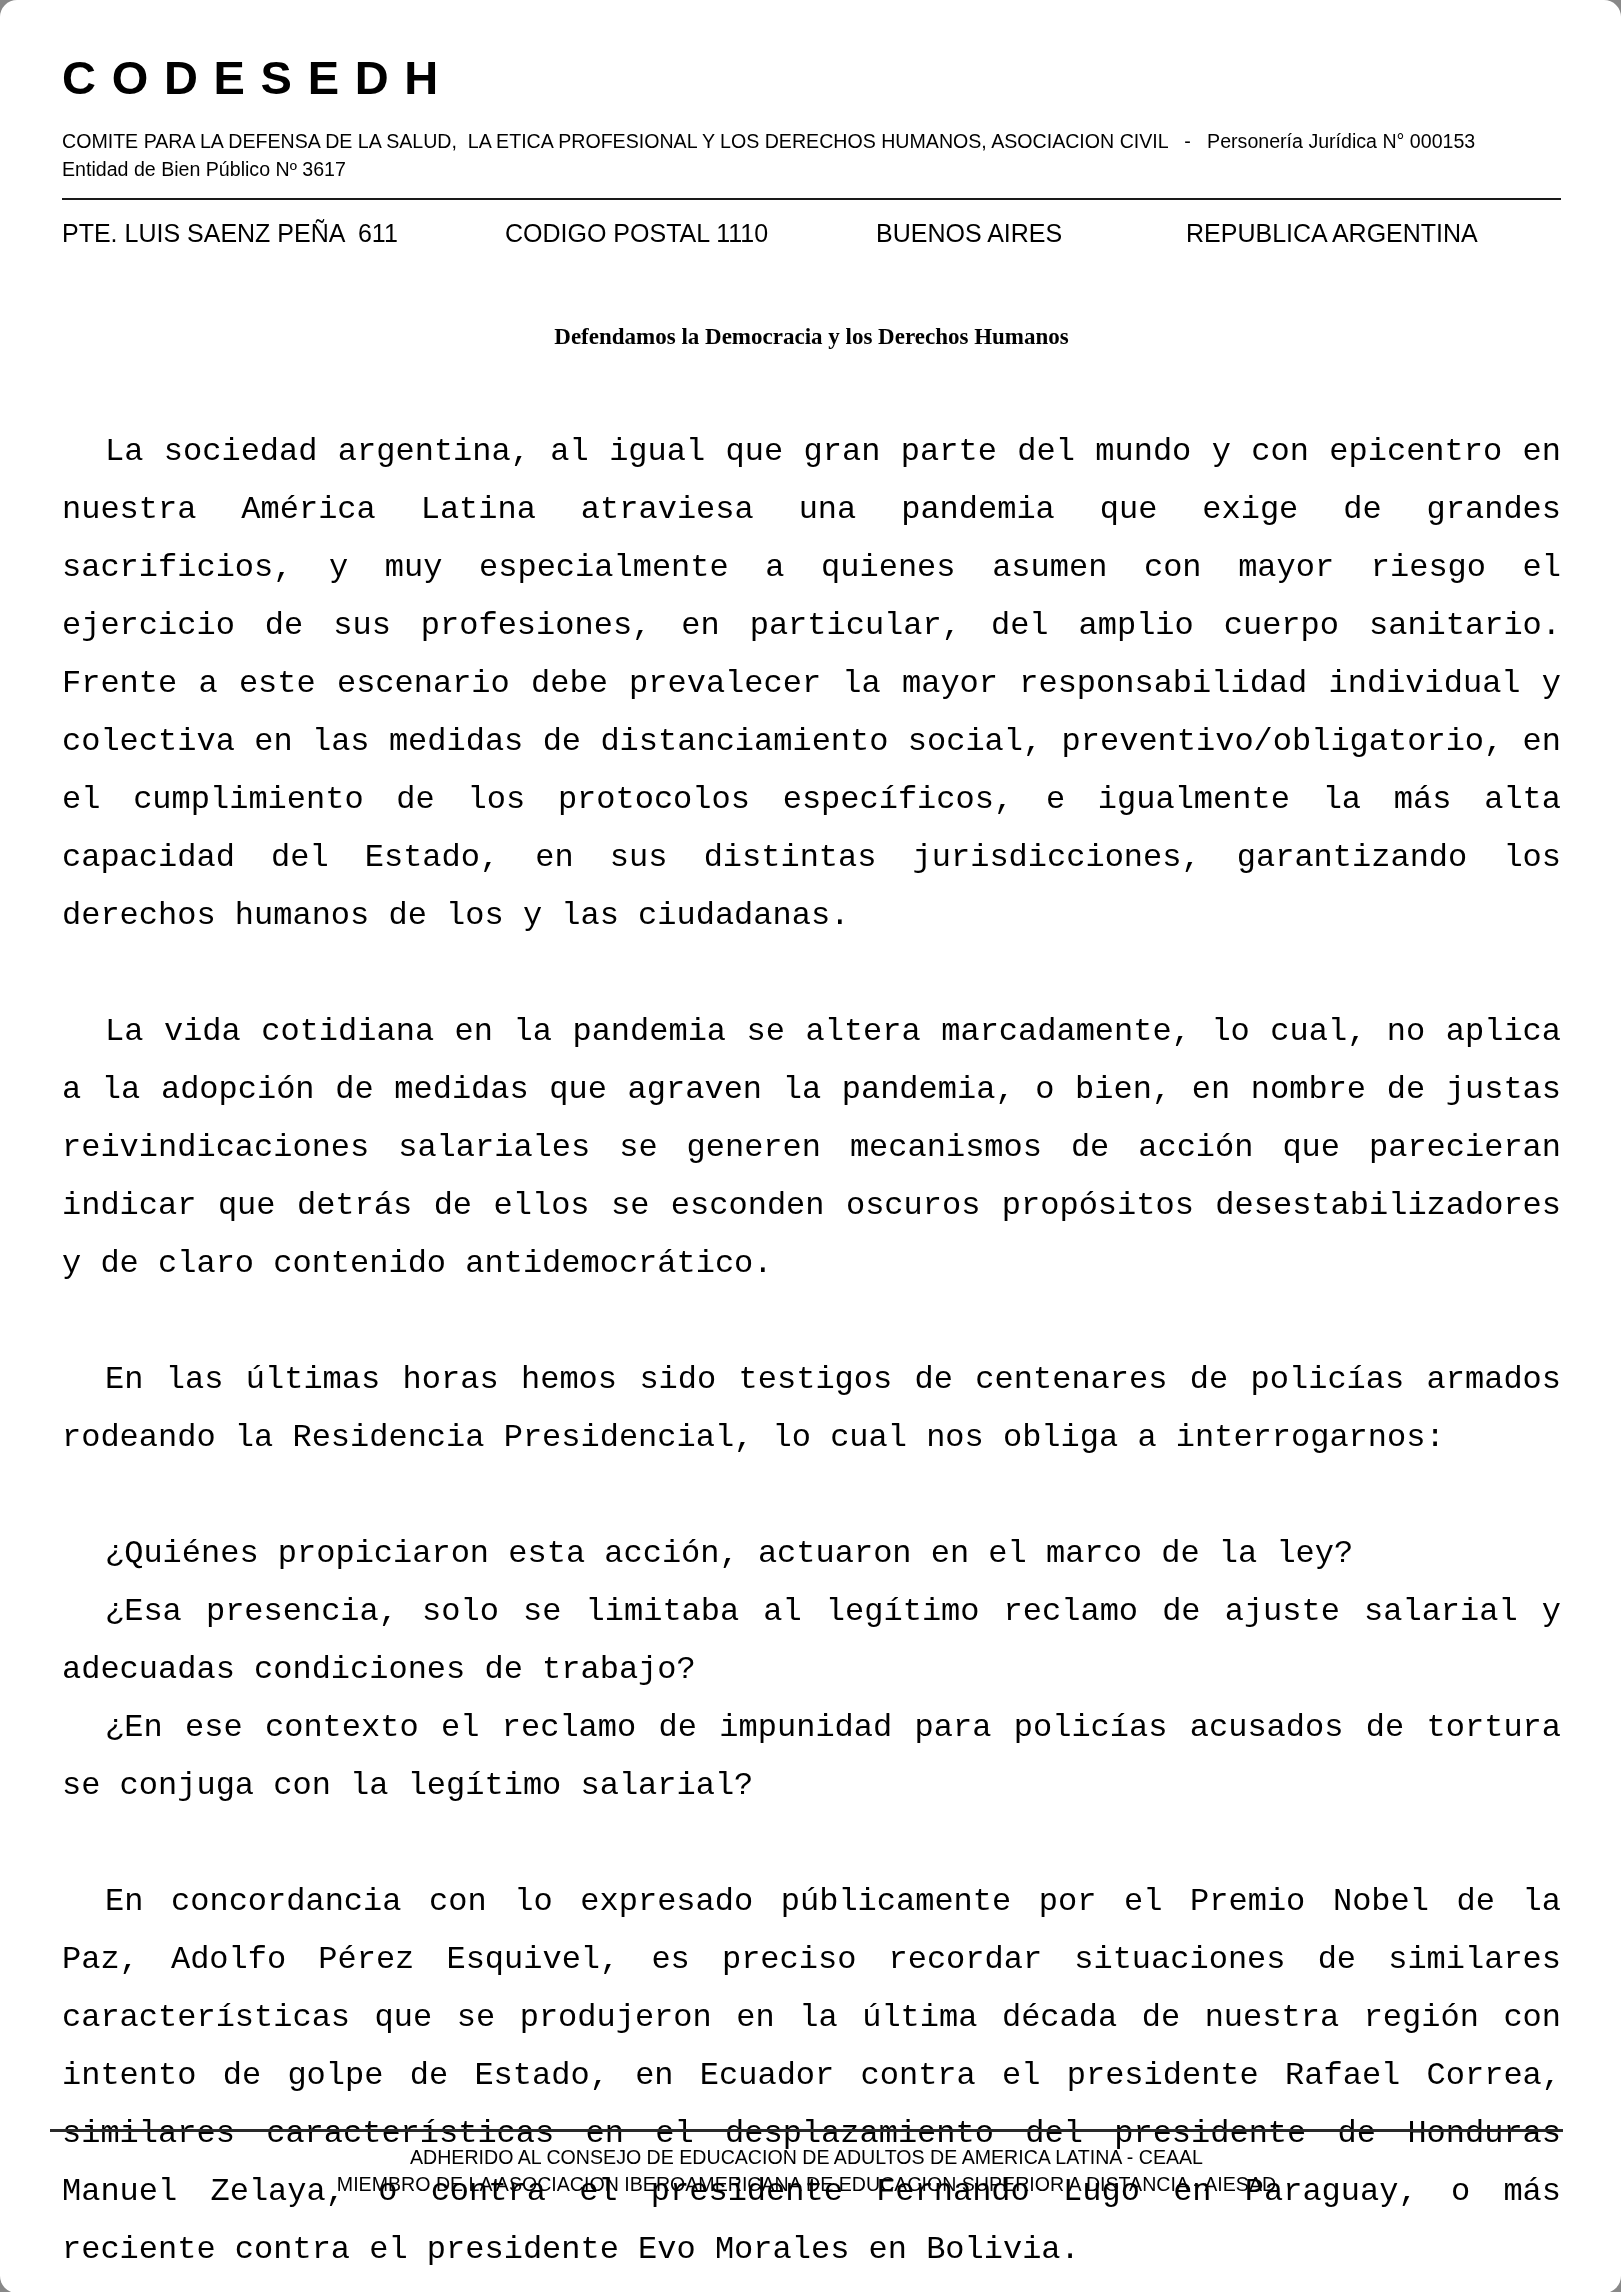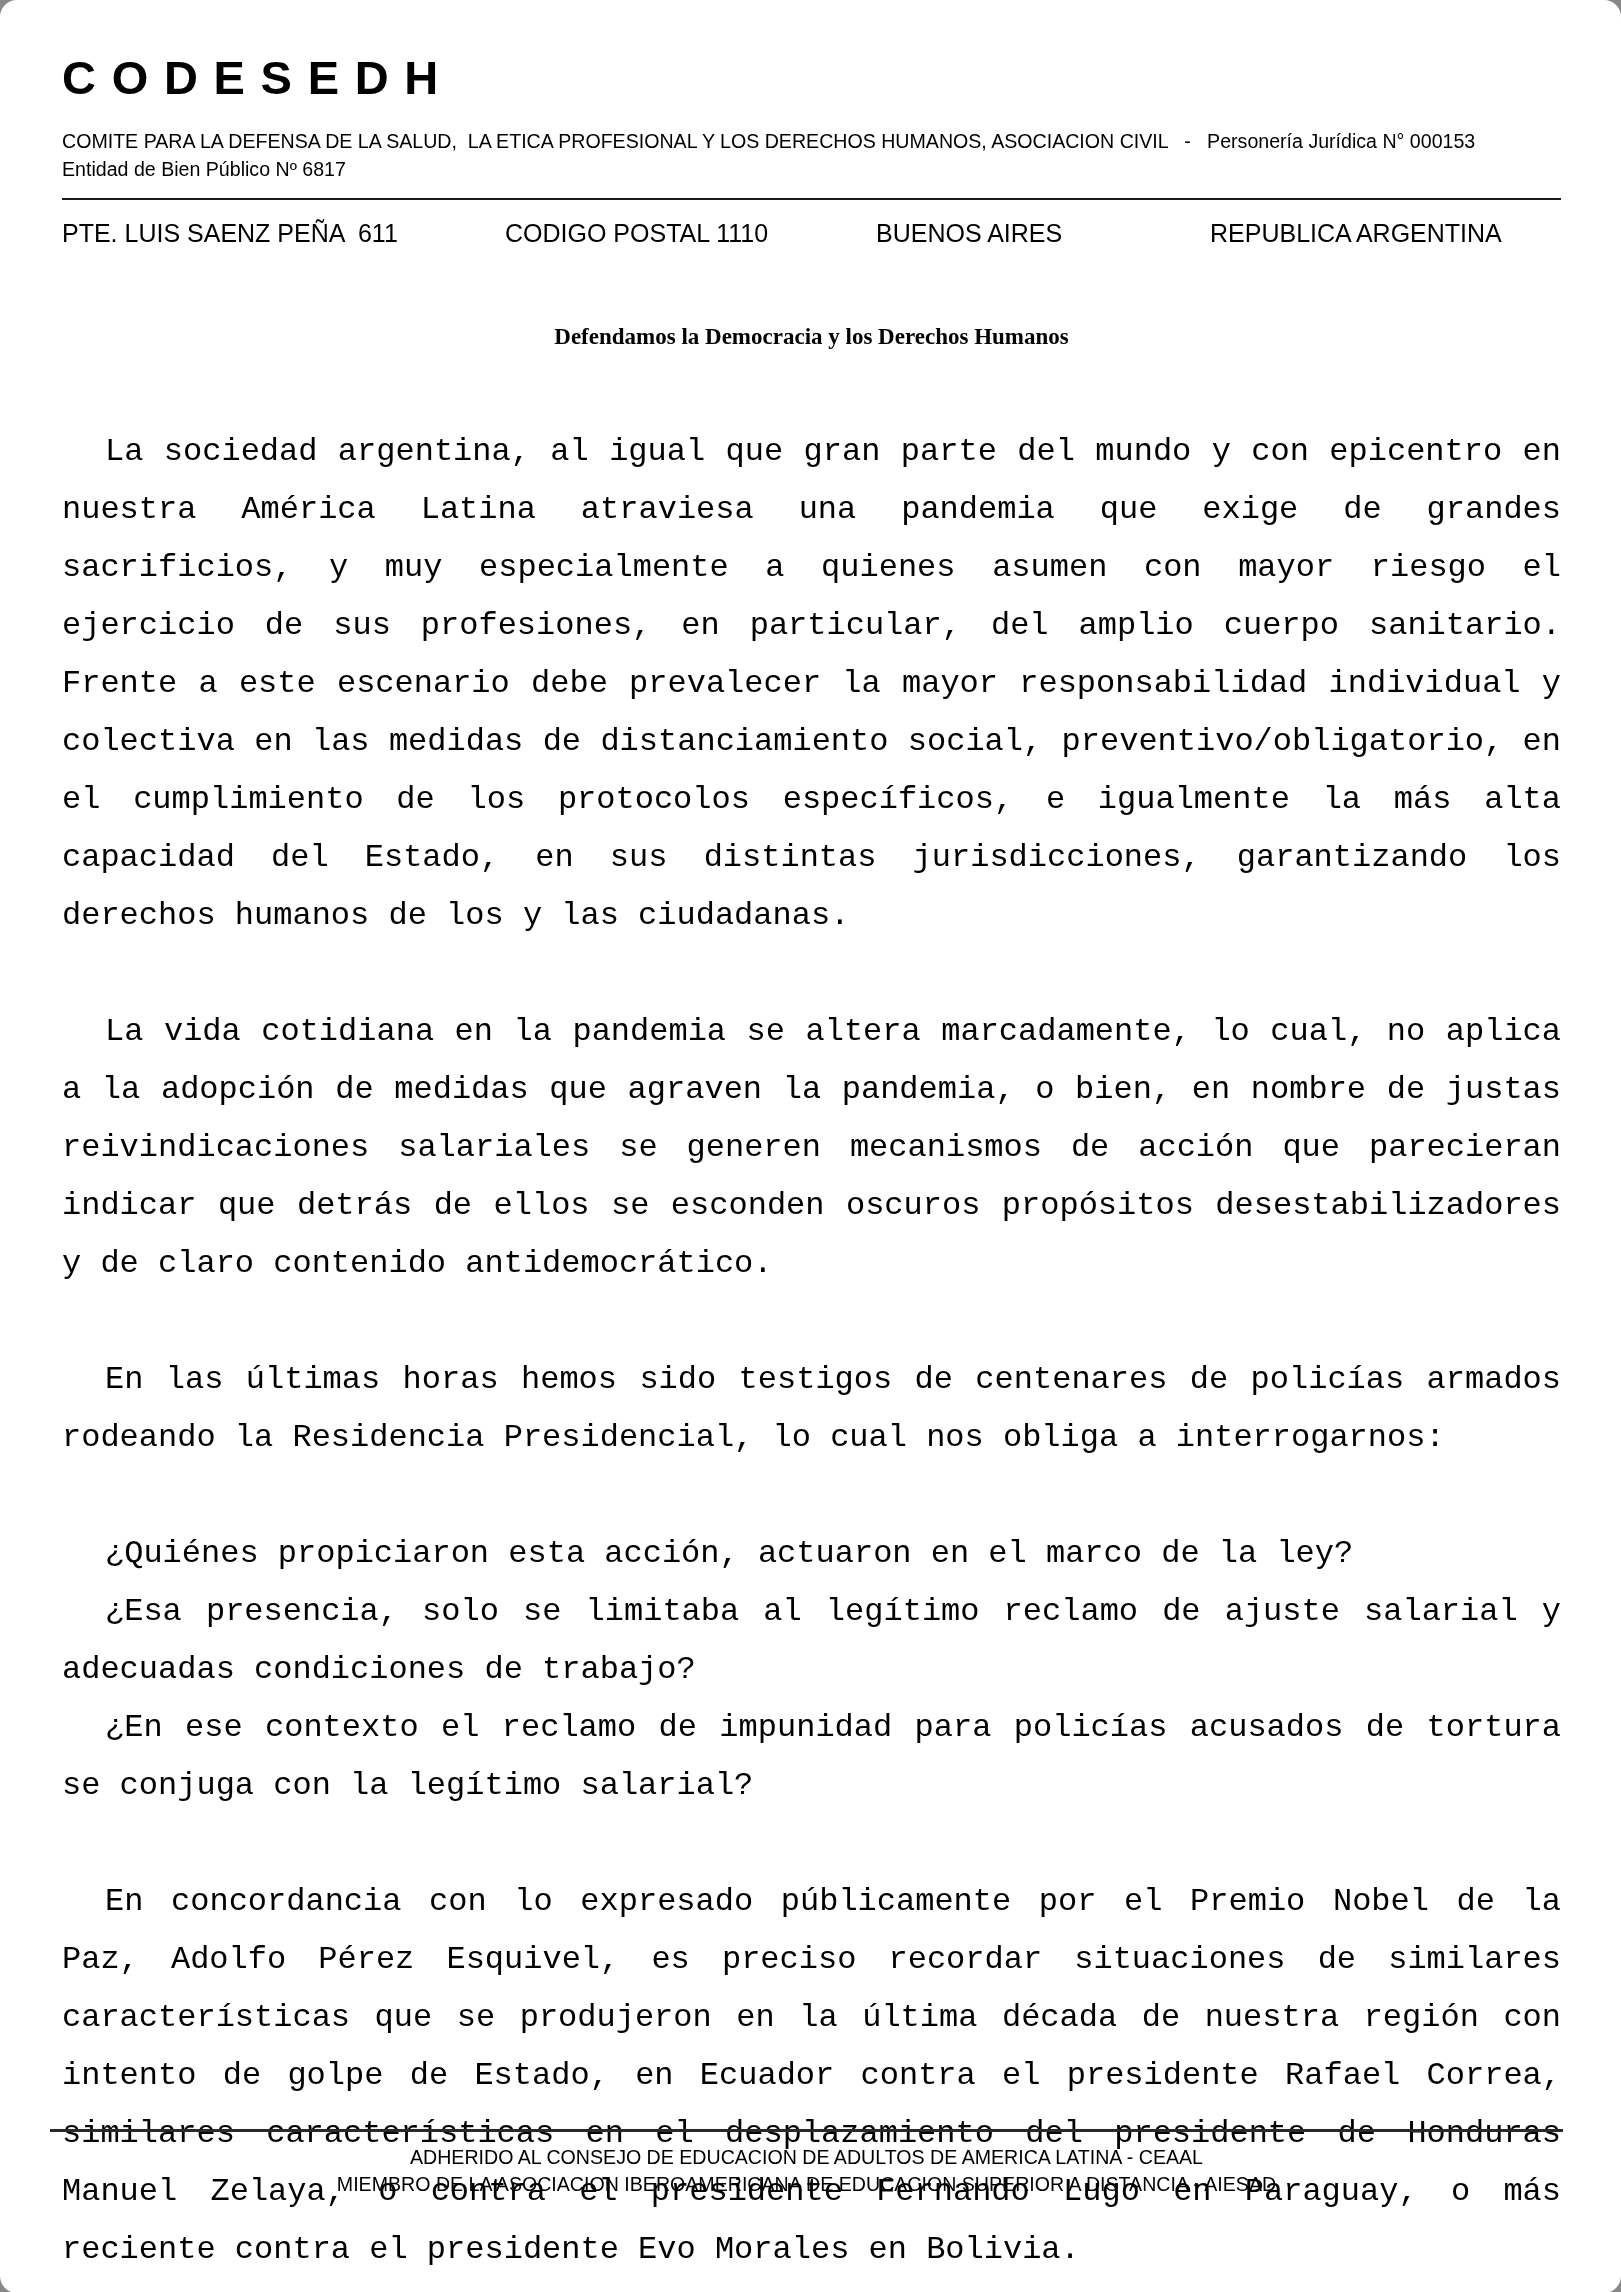--- a/index.html
+++ b/index.html
@@ -107,29 +107,29 @@
 </head>
 <body>
 
 <div class="page">
 
   <div>
     <div class="org-acronym">CODESEDH</div>
 
     <div class="org-sub">COMITE PARA LA DEFENSA DE LA SALUD,  LA ETICA PROFESIONAL Y LOS DERECHOS HUMANOS, ASOCIACION CIVIL   -   Personería Jurídica N° 000153</div>
 
-    <div class="org-sub2">Entidad de Bien Público Nº 6817</div>
+    <div class="org-sub2">Entidad de Bien Público Nº 3617</div>
 
     <hr class="head-rule">
 
     <div class="addr-line first">
       <span class="addr-pos" style="left:0">PTE. LUIS SAENZ PEÑA  611</span>
       <span class="addr-pos" style="left:443px">CODIGO POSTAL 1110</span>
       <span class="addr-pos" style="left:814px">BUENOS AIRES</span>
-      <span class="addr-pos" style="left:1148px">REPUBLICA ARGENTINA</span>
+      <span class="addr-pos" style="left:1124px">REPUBLICA ARGENTINA</span>
     </div>
 
   </div>
 
   <div class="doc-title">Defendamos la Democracia y los Derechos Humanos</div>
 
   <div class="body-text">
     <p>La sociedad argentina, al igual que gran parte del mundo y con epicentro en nuestra América Latina atraviesa una pandemia que exige de grandes sacrificios, y muy especialmente a quienes asumen con mayor riesgo el ejercicio de sus profesiones, en particular, del amplio cuerpo sanitario. Frente a este escenario debe prevalecer la mayor responsabilidad individual y colectiva en las medidas de distanciamiento social, preventivo/obligatorio, en el cumplimiento de los protocolos específicos, e igualmente la más alta capacidad del Estado, en sus distintas jurisdicciones, garantizando los derechos humanos de los y las ciudadanas.</p>
 
     <p>La vida cotidiana en la pandemia se altera marcadamente, lo cual, no aplica a la adopción de medidas que agraven la pandemia, o bien, en nombre de justas reivindicaciones salariales se generen mecanismos de acción que parecieran indicar que detrás de ellos se esconden oscuros propósitos desestabilizadores y de claro contenido antidemocrático.</p>

